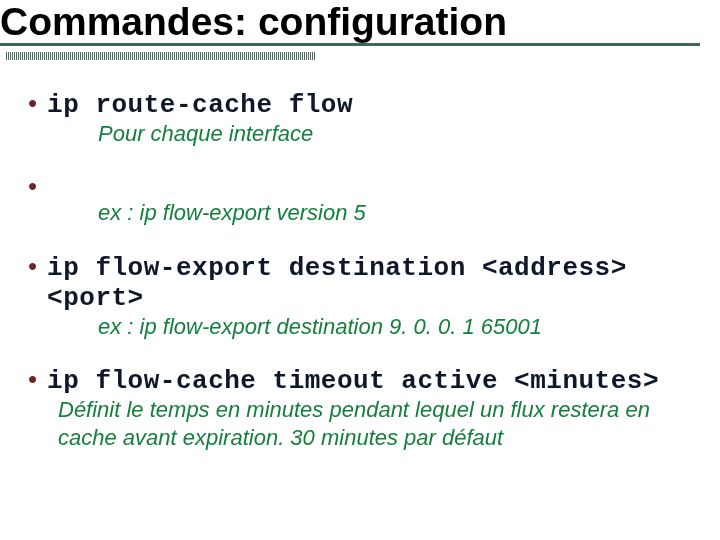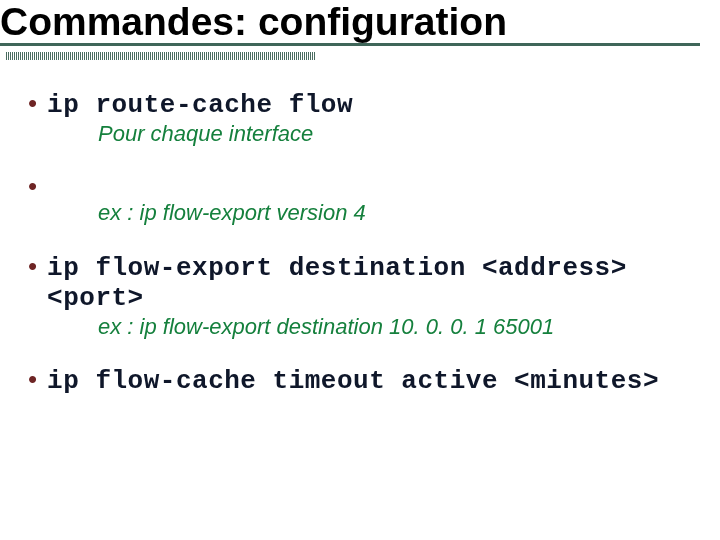--- a/index.html
+++ b/index.html
@@ -101,32 +101,33 @@
         <span class="bullet">•</span>
         <span class="cmd">ip route-cache flow</span>
       </div>
       <div class="desc">Pour chaque interface</div>
     </div>
 
     <div class="item">
       <div class="cmd-line">
         <span class="bullet">•</span>
       </div>
-      <div class="desc">ex :  ip flow-export version 4</div>
+      <div class="desc">ex :  ip flow-export version 5</div>
     </div>
 
     <div class="item">
       <div class="cmd-line">
         <span class="bullet">•</span>
         <span class="cmd">ip flow-export destination &lt;address&gt; &lt;port&gt;</span>
       </div>
-      <div class="desc">ex :  ip flow-export destination 10. 0. 0. 1 65001</div>
+      <div class="desc">ex :  ip flow-export destination 9. 0. 0. 1 65001</div>
     </div>
 
     <div class="item last">
       <div class="cmd-line">
         <span class="bullet">•</span>
         <span class="cmd">ip flow-cache timeout active &lt;minutes&gt;</span>
       </div>
+      <div class="desc wide">Définit le temps en minutes pendant lequel un flux restera en cache avant expiration. 30 minutes par défaut</div>
     </div>
 
   </div>
 </div>
 
 </body></html>

